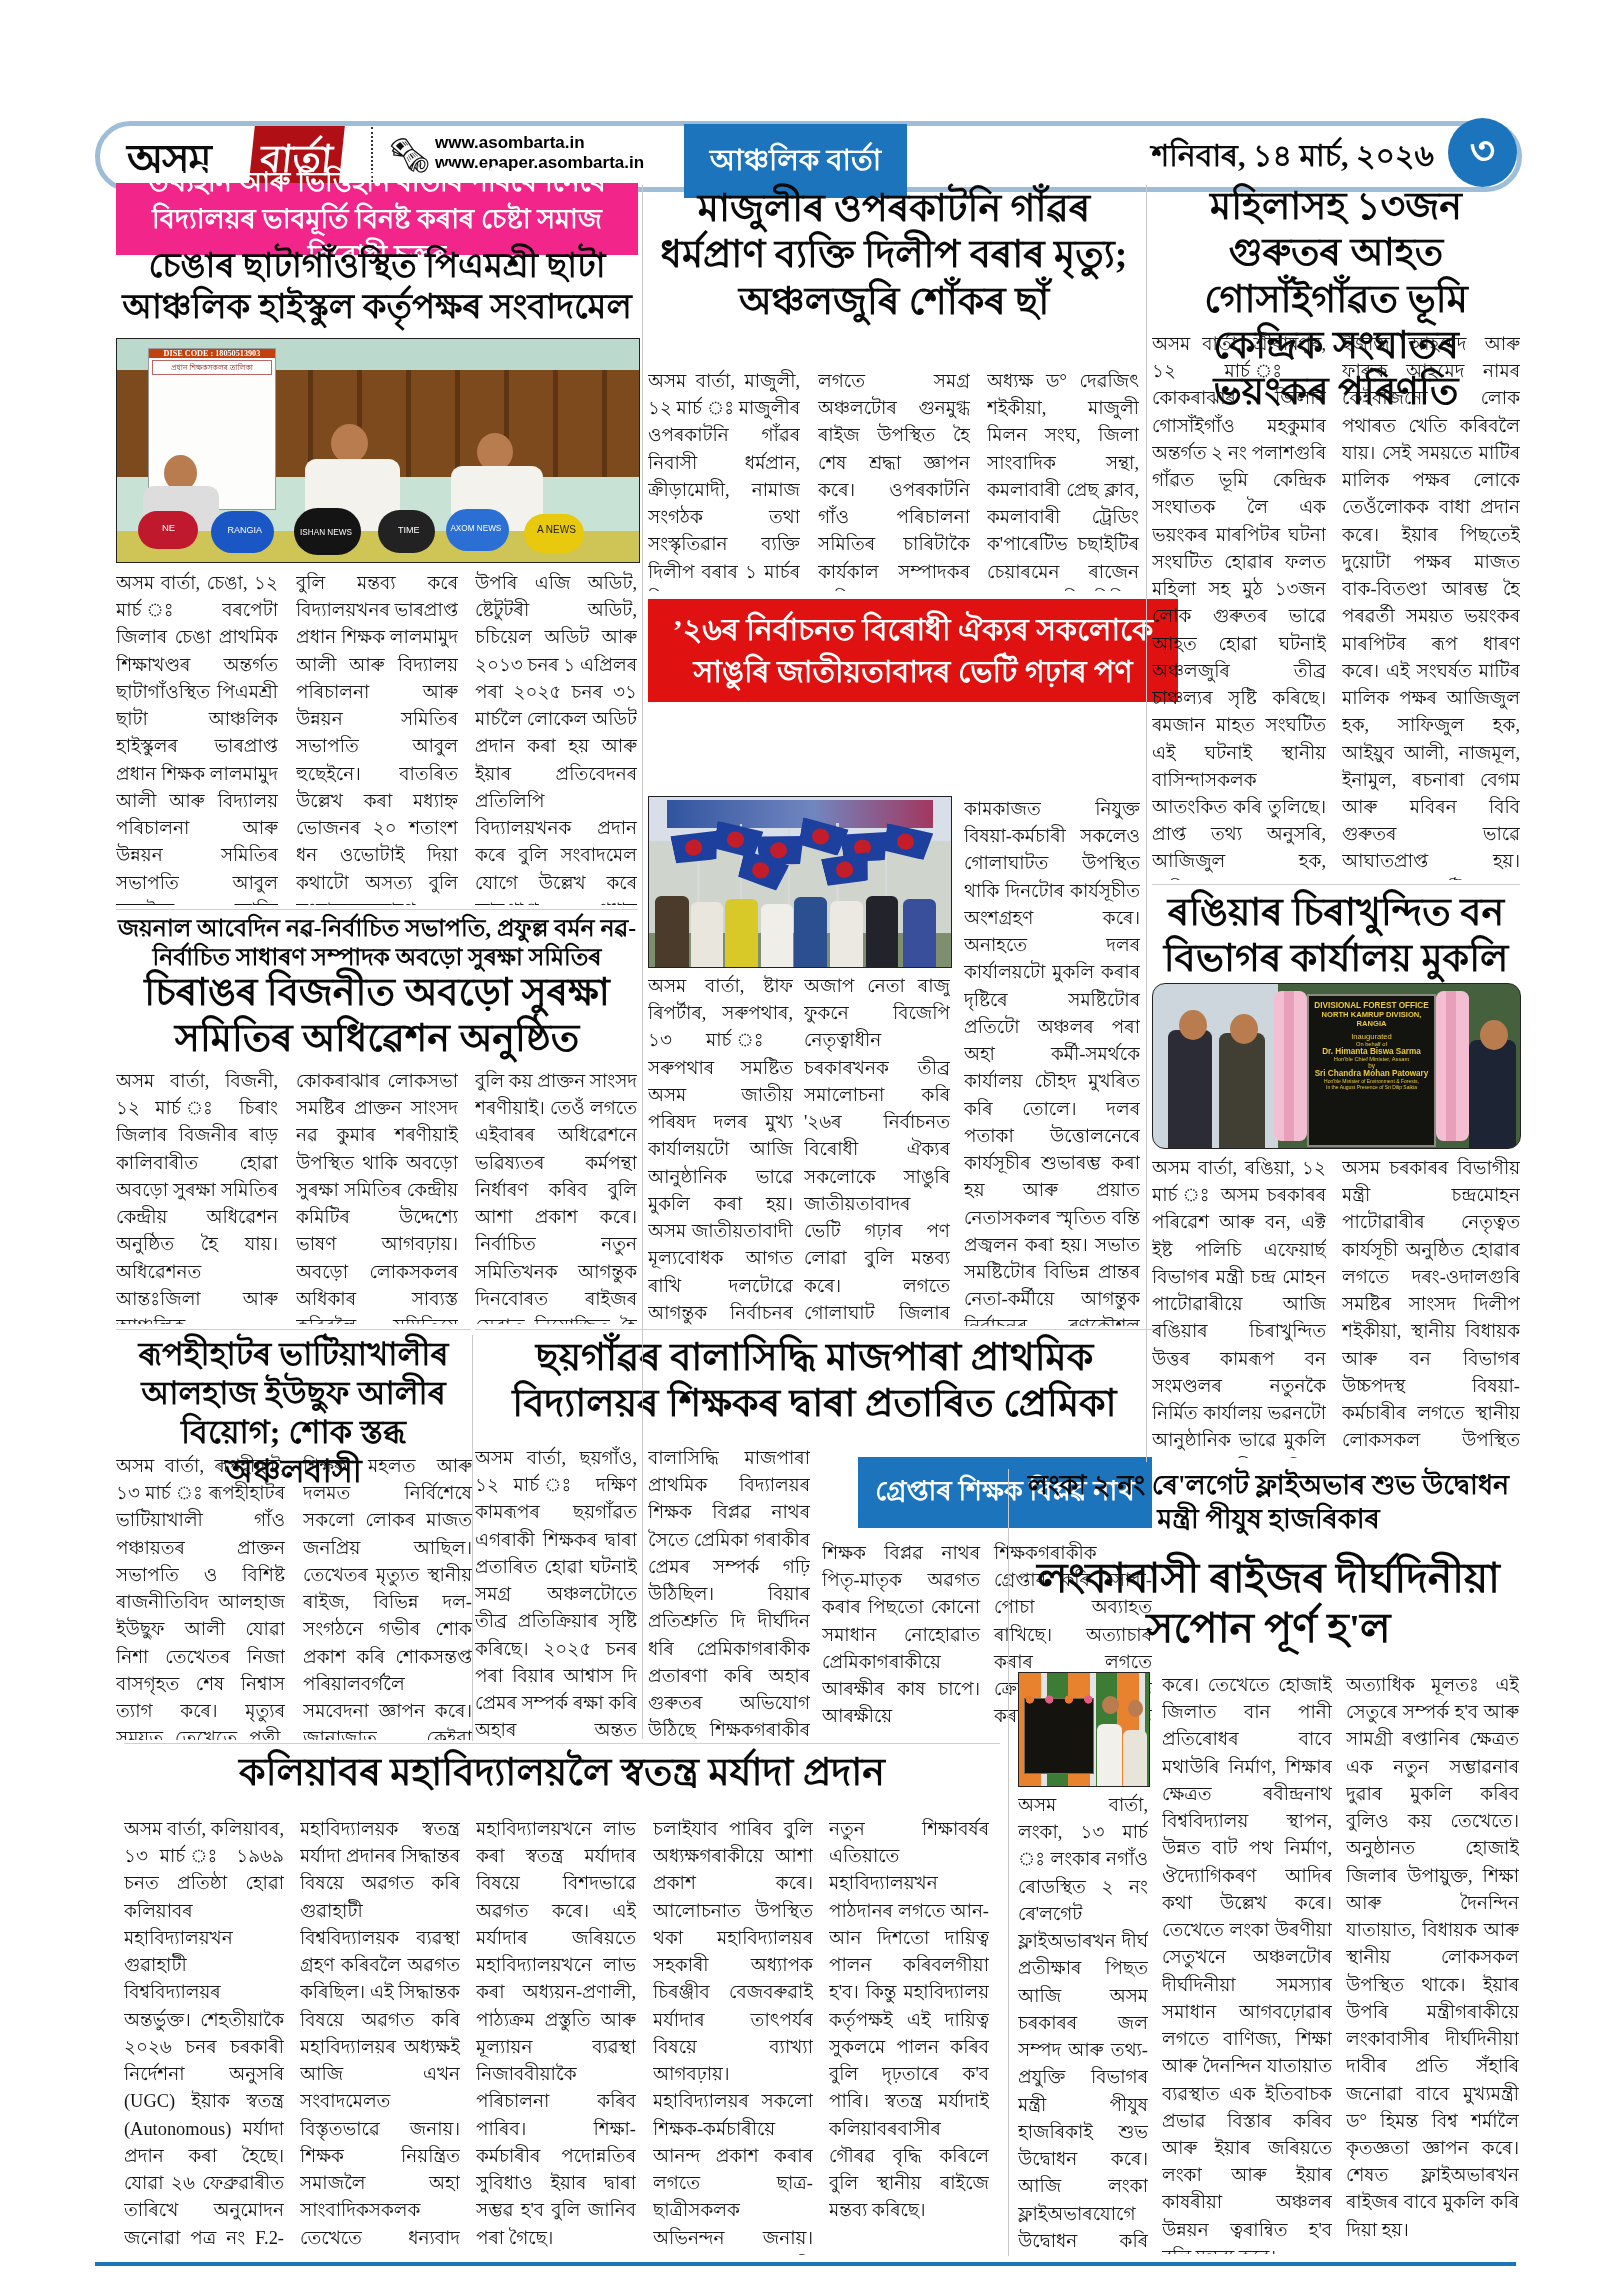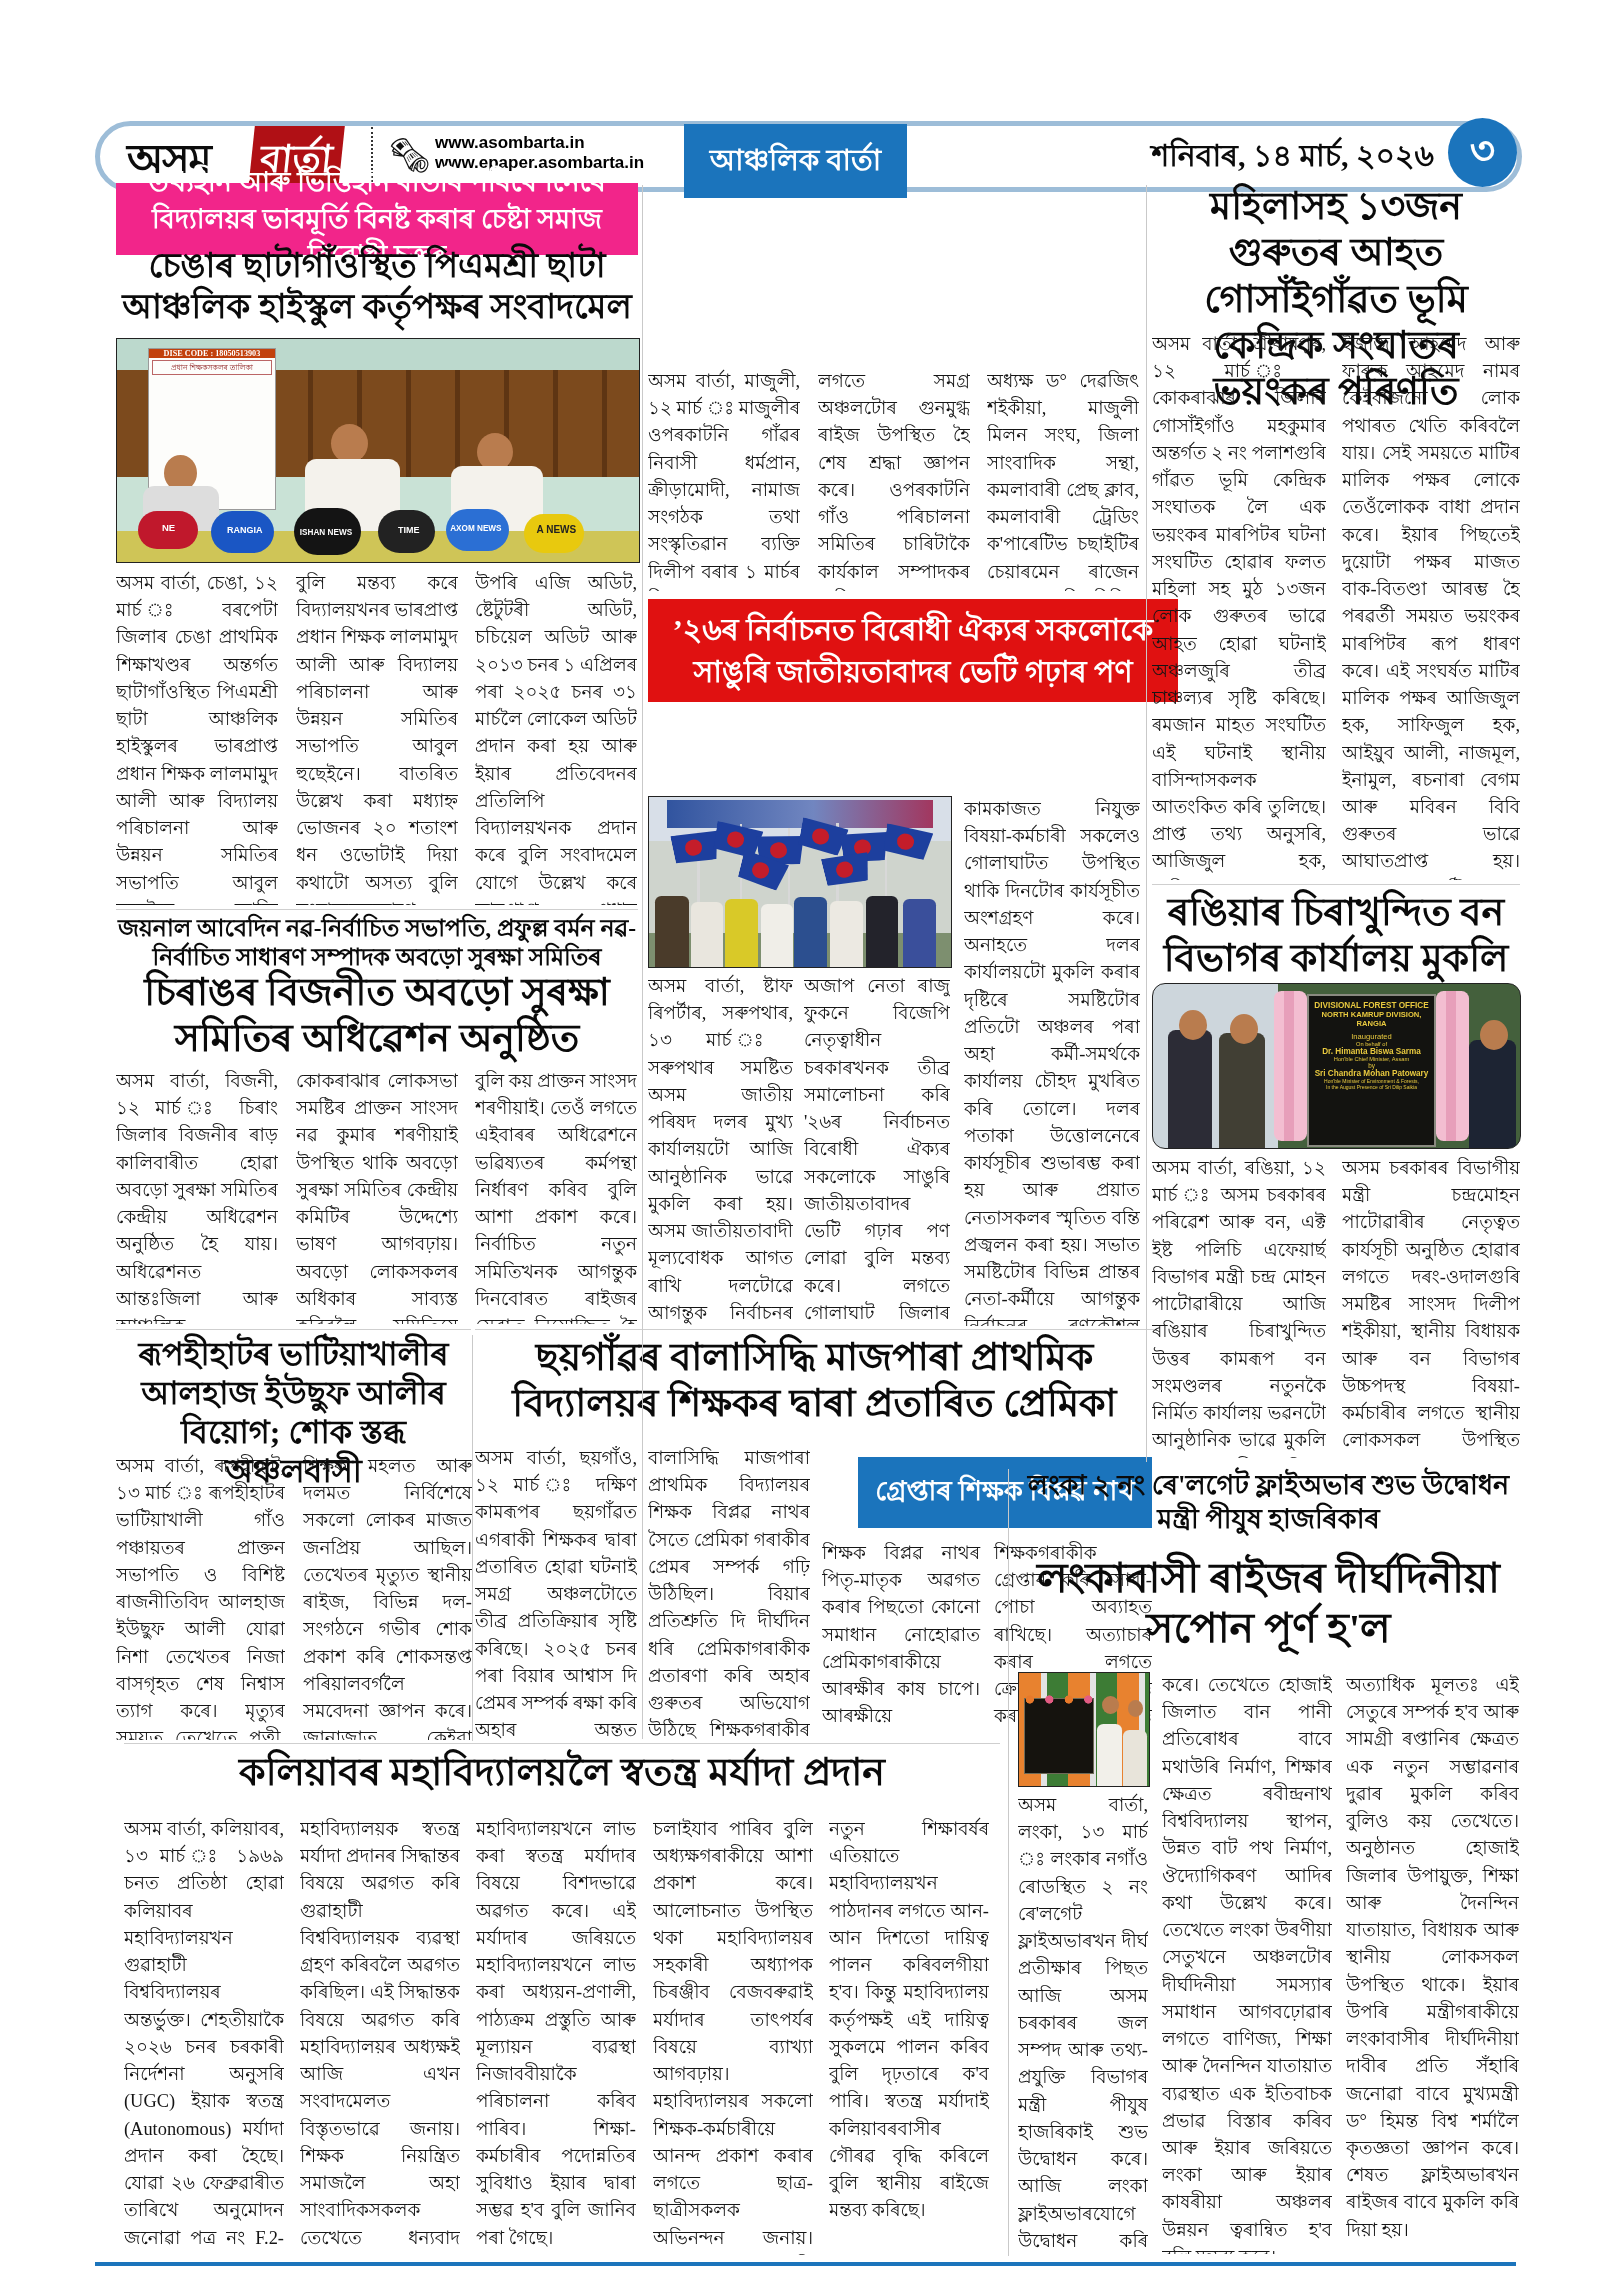--- a/index.html
+++ b/index.html
@@ -29,21 +29,21 @@
           font-weight:bold;font-size:27px;text-align:center;line-height:1.35;}
   .redbox{background:#e01111;color:#fff;display:flex;align-items:center;justify-content:center;
           font-weight:bold;font-size:30px;text-align:center;line-height:1.4;padding:0 19px;}
   .bluebox{background:#1b74bc;color:#fff;display:flex;align-items:center;justify-content:center;
            font-weight:bold;font-size:27px;text-align:center;}
   .vrule{width:1.3px;background:#c9c9c9;}
   .hrule{height:1.3px;background:#cfcfcf;}
   #footrule{left:95px;top:2262px;width:1421px;height:4.4px;background:#1b74bc;}
   
   .photo{overflow:hidden;border:1.3px solid #222;}
-  .chip{position:absolute;color:#fff;font-family:"Liberation Sans",sans-serif;font-weight:bold;
+  .chip{position:absolute;color:#fff;font-family:"Liberation Sans",sans-serif;font-weight:normal;
         display:flex;align-items:center;justify-content:center;text-align:center;}
   
   #ph1{background:linear-gradient(#bcd9cd 0 18%,#c9e2d6 18% 100%);}
   .wood{position:absolute;background:repeating-linear-gradient(90deg,#7c4a1d 0 44px,#5e3513 44px 49px);}
   .head{position:absolute;border-radius:50%;background:#b97c4e;}
   .shirt{position:absolute;background:#f4f2ec;border-radius:11.4px 11.4px 0 0;}
   .mic{position:absolute;border-radius:24px;}
   #ph1 .table{position:absolute;left:0;bottom:0;width:100%;height:14%;background:#cfc557;}
   .poster{position:absolute;background:#fdfdfb;border:1.3px solid #9a9a9a;}
   
@@ -120,20 +120,21 @@
   <div class="abs hl hl-xl" style="left:116px;top:969px;width:522px;">চিৰাঙৰ বিজনীত অবড়ো সুৰক্ষা সমিতিৰ অধিৱেশন অনুষ্ঠিত</div>
   <div class="abs col" style="left:116px;top:1068px;width:162px;height:256px;">অসম বাৰ্তা, বিজনী, ১২ মাৰ্চ ঃ চিৰাং জিলাৰ বিজনীৰ ৰাড় কালিবাৰীত হোৱা অবড়ো সুৰক্ষা সমিতিৰ কেন্দ্ৰীয় অধিৱেশন অনুষ্ঠিত হৈ যায়। অধিৱেশনত আন্তঃজিলা আৰু আঞ্চলিক সমিতিসমূহৰ প্ৰতিনিধিসকল উপস্থিত থাকে। পুৰণা কমিটি ভংগ কৰি জয়নাল আবেদিনক সভাপতি আৰু প্ৰফুল্ল বৰ্মনক সাধাৰণ সম্পাদক হিচাপে লৈ ৫১ জনীয়া নতুন সমিতি কেন্দ্ৰীয় মঞ্চত গঠন কৰা হয়। অধিৱেশনত কাৰ্যকৰী সদস্য আৰু বিভিন্ন বিষয়বাবৰ অনুষ্ঠিত মুকলি সভাত</div>
   <div class="abs col" style="left:296px;top:1068px;width:162px;height:256px;">কোকৰাঝাৰ লোকসভা সমষ্টিৰ প্ৰাক্তন সাংসদ নৱ কুমাৰ শৰণীয়াই উপস্থিত থাকি অবড়ো সুৰক্ষা সমিতিৰ কেন্দ্ৰীয় কমিটিৰ উদ্দেশ্যে ভাষণ আগবঢ়ায়। অবড়ো লোকসকলৰ অধিকাৰ সাব্যস্ত কৰিবলৈ সমিতিয়ে আগবঢ়োৱা সংগ্ৰামৰ শলাগ লৈ বুলি কয় প্ৰাক্তন সাংসদে। নেতৃত্বৰ সমিতি কেন্দ্ৰীয় কমিটিৰ উদ্দেশ্যে আগত অবড়ো অঞ্চলসমূহৰ বিভিন্ন সমস্যাৰ বিষয়ে আলোচনা কৰা হয়। অৱড়ো আবেদিনে বিয়াসনাক</div>
   <div class="abs col" style="left:475px;top:1068px;width:162px;height:256px;">বুলি কয় প্ৰাক্তন সাংসদ শৰণীয়াই। তেওঁ লগতে এইবাৰৰ অধিৱেশনে ভৱিষ্যতৰ কৰ্মপন্থা নিৰ্ধাৰণ কৰিব বুলি আশা প্ৰকাশ কৰে। নিৰ্বাচিত নতুন সমিতিখনক আগন্তুক দিনবোৰত ৰাইজৰ সেৱাত নিয়োজিত হৈ থাকিবলৈ আহ্বান জনায়। শেষত নৱগঠিত সমিতিখনে সমূহ অতিথি আৰু ৰাইজক ধন্যবাদ জ্ঞাপন কৰি সভাৰ সামৰণি মাৰে। লগতে নিৰ্বাচনী গাগিয়ে, লগতে নিৰ্বাচিত</div>
 
   <div class="abs hrule" style="left:116px;top:1329px;width:355px;"></div>
   <div class="abs hl hl-m" style="left:116px;top:1335px;width:355px;">ৰূপহীহাটৰ ভাটিয়াখালীৰ আলহাজ ইউছুফ আলীৰ বিয়োগ; শোক স্তব্ধ অঞ্চলবাসী</div>
   <div class="abs col" style="left:116px;top:1453px;width:169px;height:287px;">অসম বাৰ্তা, ৰূপহীহাট, ১৩ মাৰ্চ ঃ ৰূপহীহাটৰ ভাটিয়াখালী গাঁও পঞ্চায়তৰ প্ৰাক্তন সভাপতি ও বিশিষ্ট ৰাজনীতিবিদ আলহাজ ইউছুফ আলী যোৱা নিশা তেখেতৰ নিজা বাসগৃহত শেষ নিশ্বাস ত্যাগ কৰে। মৃত্যুৰ সময়ত তেখেতে পত্নী, পুত্ৰ-কন্যা সহ বহু আত্মীয়-স্বজনক এৰি থৈ যায়। তেখেতৰ বিয়োগৰ বাতৰি বিয়পি পৰাৰ লগে লগে সমগ্ৰ অঞ্চলজুৰি শোকৰ ছাঁ পৰে। তেখেতে শুধ তথা জনাজাত বহু শুভাকাংক্ষী</div>
   <div class="abs col" style="left:303px;top:1453px;width:169px;height:287px;">শিক্ষক মহলত আৰু দলমত নিৰ্বিশেষে সকলো লোকৰ মাজত জনপ্ৰিয় আছিল। তেখেতৰ মৃত্যুত স্থানীয় ৰাইজ, বিভিন্ন দল-সংগঠনে গভীৰ শোক প্ৰকাশ কৰি শোকসন্তপ্ত পৰিয়ালবৰ্গলৈ সমবেদনা জ্ঞাপন কৰে। জানাজাত কেইবা শতাধিক লোক উপস্থিত থাকি প্ৰয়াত আলীৰ বিদেহী আত্মাৰ মাগফিৰাত কামনা কৰে। সমূহ লোকসকলৰ উপস্থিতিত তেখেতক চিৰদিনৰ বাবে আখিৰী বিদায় জনোৱা হয়।</div>
 
+  <div class="abs hl hl-xl" style="left:648px;top:185px;width:492px;">মাজুলীৰ ওপৰকাটনি গাঁৱৰ ধৰ্মপ্ৰাণ ব্যক্তি দিলীপ বৰাৰ মৃত্যু; অঞ্চলজুৰি শোঁকৰ ছাঁ</div>
   <div class="abs col" style="left:648px;top:368px;width:152px;height:223px;">অসম বাৰ্তা, মাজুলী, ১২ মাৰ্চ ঃ মাজুলীৰ ওপৰকাটনি গাঁৱৰ নিবাসী ধৰ্মপ্ৰান, ক্ৰীড়ামোদী, নামাজ সংগঠক তথা সংস্কৃতিৱান ব্যক্তি দিলীপ বৰাৰ ১ মাৰ্চৰ নিশা ৯-৫৫ বজাত ৬২ বছৰ বয়সত নিজা বাসগৃহতে মৃত্যু হয়। কিছুদিন ধৰি যকৃতৰ ৰোগত ভুগি থকা প্ৰয়াত বৰাই ডিব্ৰুগড় আৰু নতুন দিল্লীত চিকিৎসা গ্ৰহণ কৰি চিকিৎসকৰ পৰামৰ্শ অনুসৰি ঘৰতে চিকিৎসা লৈ আছিল। কালি নিশাই ব্যক্তি গৰাকীৰ মৃত্যুৰ বাতৰি বিয়পি পৰাৰ লগে লগে গাঁওখনৰ</div>
   <div class="abs col" style="left:818px;top:368px;width:152px;height:223px;">লগতে সমগ্ৰ অঞ্চলটোৰ গুনমুগ্ধ ৰাইজ উপস্থিত হৈ শেষ শ্ৰদ্ধা জ্ঞাপন কৰে। ওপৰকাটনি গাঁও পৰিচালনা সমিতিৰ চাৰিটাকৈ কাৰ্যকাল সম্পাদকৰ দ্বায়িত্ব সুচাৰুৰূপে পালন কৰাৰ লগতে বৰ্তমানৰ সমিতিখনৰ হিচাপ পৰীক্ষক আৰু নামঘৰৰ নামলগোৱাৰ দ্বায়িত্বত আছিল। দিলীপ বৰাৰ মৃত্যুত ওপৰকাটনি গাঁও পৰিচালনা সমিতিৰ বৰ্তমানৰ সভাপতি যতীন বৰুৱা, সম্পাদক অমৰজ্যোতি বৰুৱাৰ লগতে সমূহ সদস্যবৃন্দ, মাজুলী মহাবিদ্যালয়ৰ</div>
   <div class="abs col" style="left:987px;top:368px;width:152px;height:223px;">অধ্যক্ষ ড° দেৱজিৎ শইকীয়া, মাজুলী মিলন সংঘ, জিলা সাংবাদিক সন্থা, কমলাবাৰী প্ৰেছ ক্লাব, কমলাবাৰী ট্ৰেডিং ক'পাৰেটিভ চছাইটিৰ চেয়াৰমেন ৰাজেন বৰুৱা আদি বিভিন্ন অনুষ্ঠান-প্ৰতিষ্ঠান তথা বিশিষ্ট ব্যক্তিয়ে দিলীপ বৰাৰ মৃত্যুত গভীৰ শোক প্ৰকাশ কৰি বিদেহী আত্মাৰ চিৰশান্তি কামনাৰে শোকসন্তপ্ত পৰিয়ালবৰ্গলৈ সমবেদনা জ্ঞাপন কৰে। প্ৰয়াত বৰাই মৃত্যুৰ সময়ত পত্নী, এটি পুত্ৰ দুগৰাকী কন্যা, জোঁৱাই নাতি-নাতিনী সহ পৰিয়াল বৰ্গক এৰি যায়।</div>
 
   <div class="abs redbox" style="left:648px;top:599px;width:492px;height:103px;">’২৬ৰ নিৰ্বাচনত বিৰোধী ঐক্যৰ সকলোকে সাঙুৰি জাতীয়তাবাদৰ ভেটি গঢ়াৰ পণ</div>
 
   <div class="abs photo" id="ph2" style="left:648px;top:796px;width:302px;height:170px;">
     <div class="bannerTop"></div>
     <div class="pole" style="left:16%;top:20%;height:50%;"></div>
       <div class="pole" style="left:30%;top:16%;height:54%;"></div>

